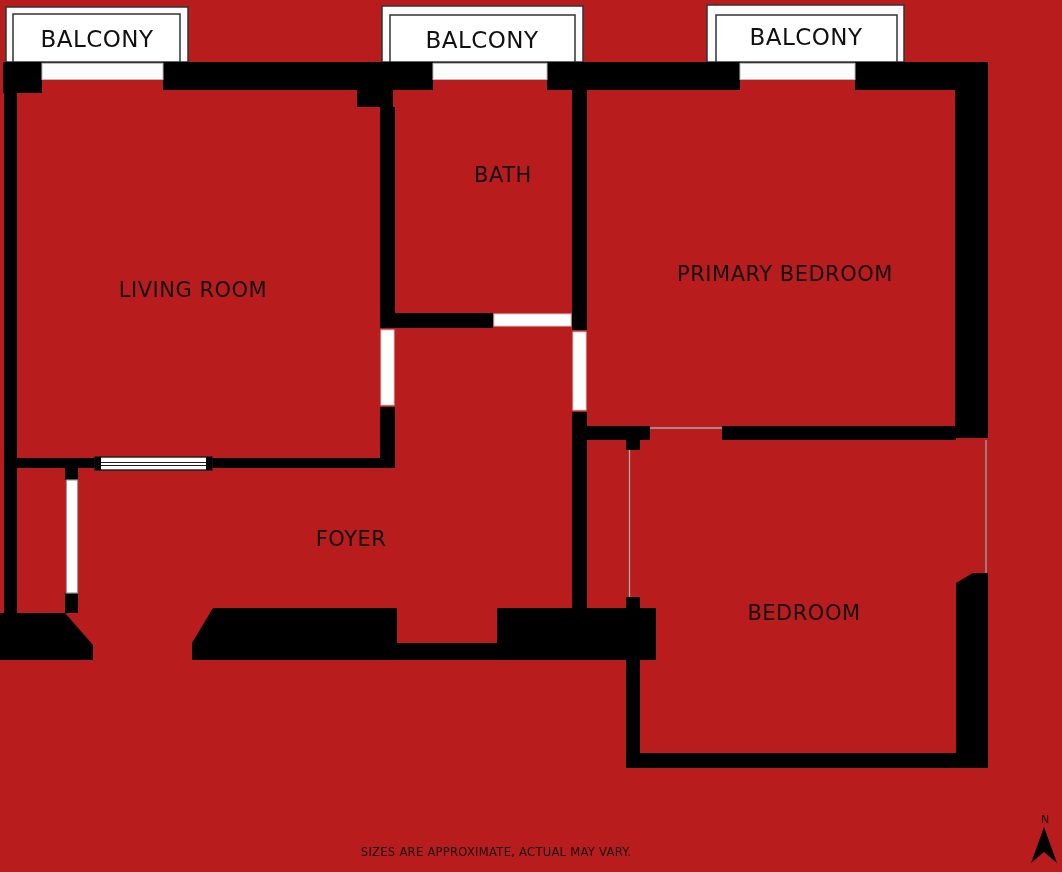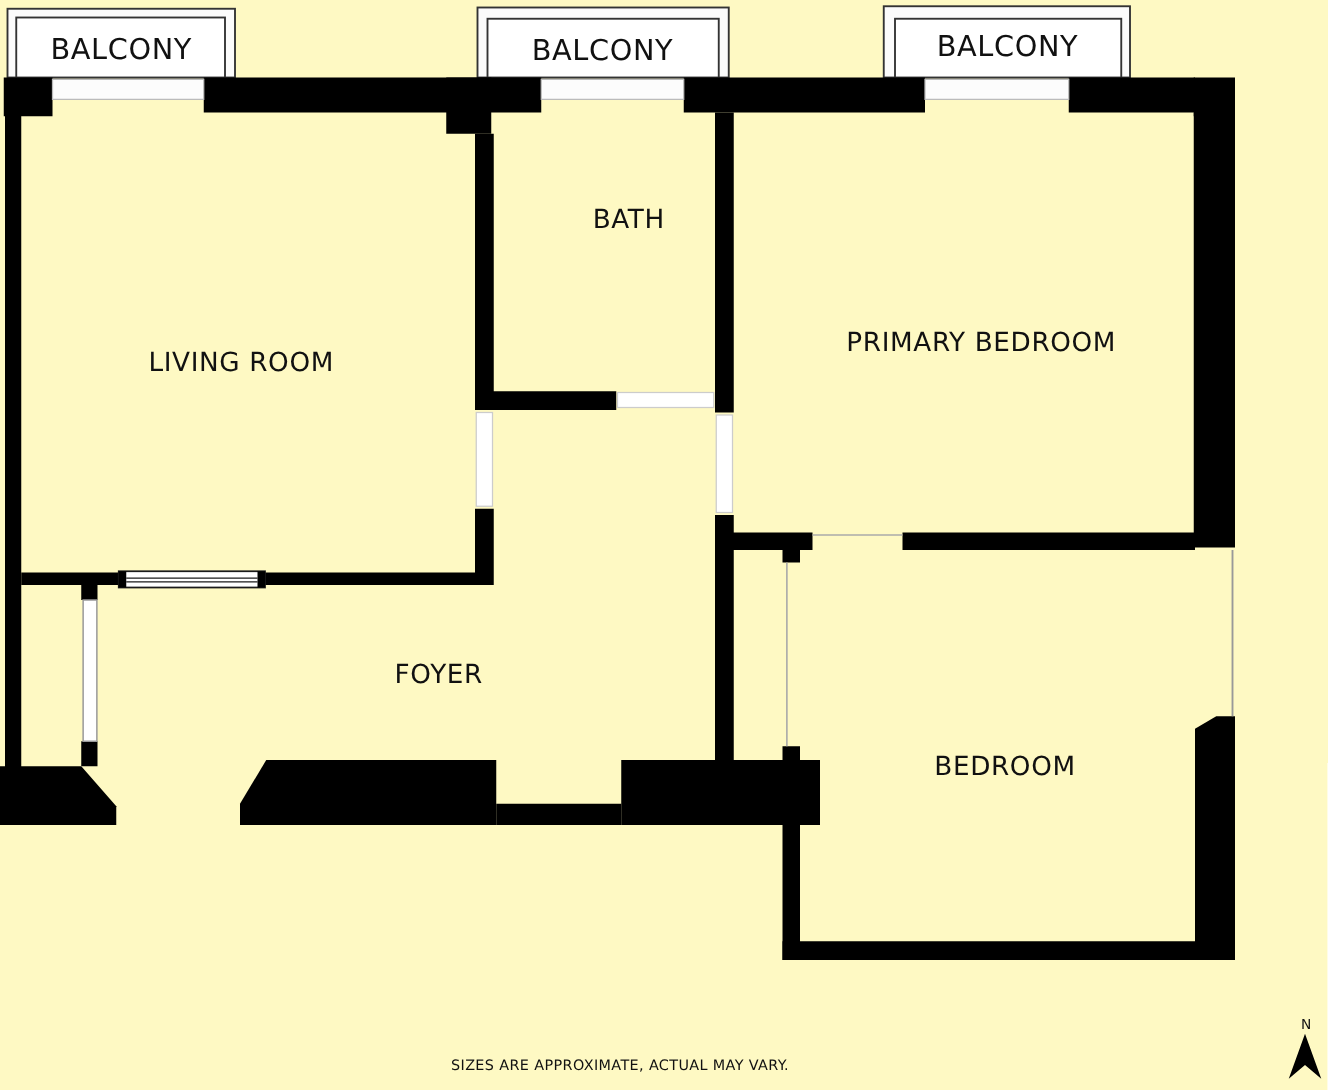--- a/index.html
+++ b/index.html
@@ -1,16 +1,16 @@
 <!DOCTYPE html>
 <html><head>
 <meta charset="utf-8">
 <style>
   html,body{margin:0;padding:0;background:#ffffff;}
-  .canvas{position:relative;width:1062px;height:872px;background:#fef9c3;overflow:hidden;}
+  .canvas{position:relative;width:1062px;height:872px;background:#b91c1c;overflow:hidden;}
   svg{position:absolute;left:0;top:0;}
   text{font-family:"DejaVu Sans","Liberation Sans",sans-serif;fill:#111111;}
   .room-label{font-size:21px;letter-spacing:0.5px;}
   .balcony-label{font-size:23px;letter-spacing:0.5px;}
   .footer-label{font-size:11.5px;letter-spacing:0.3px;}
   .north-label{font-size:11px;}
 </style>
 </head>
 <body>
 

